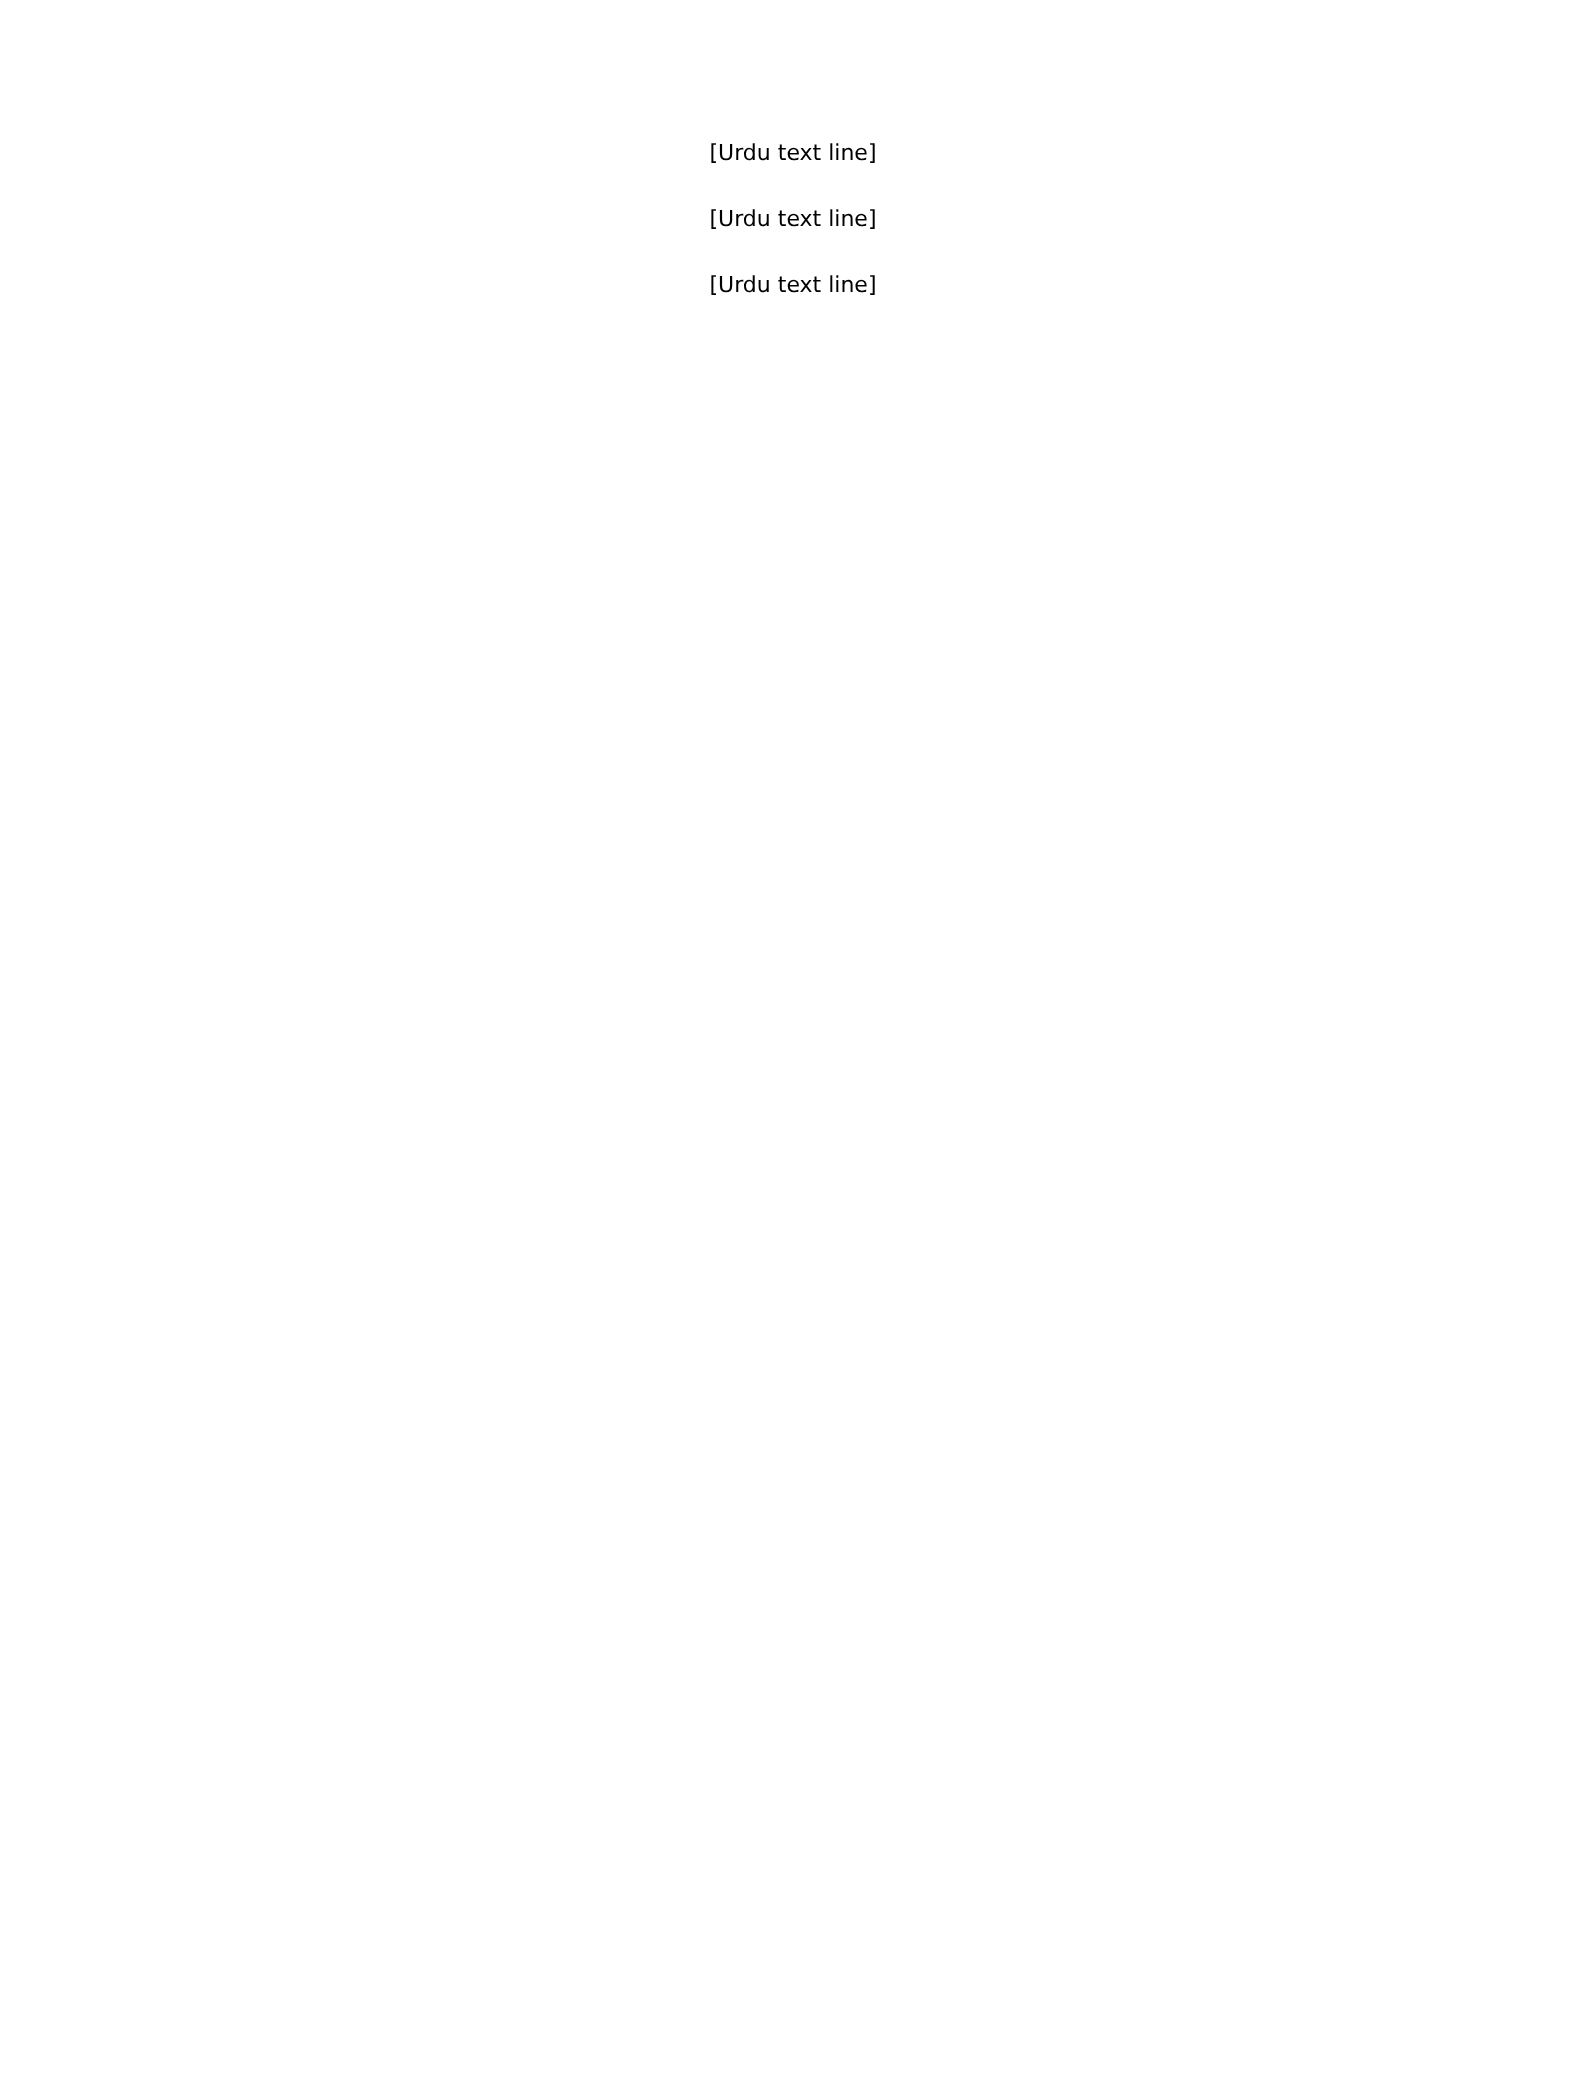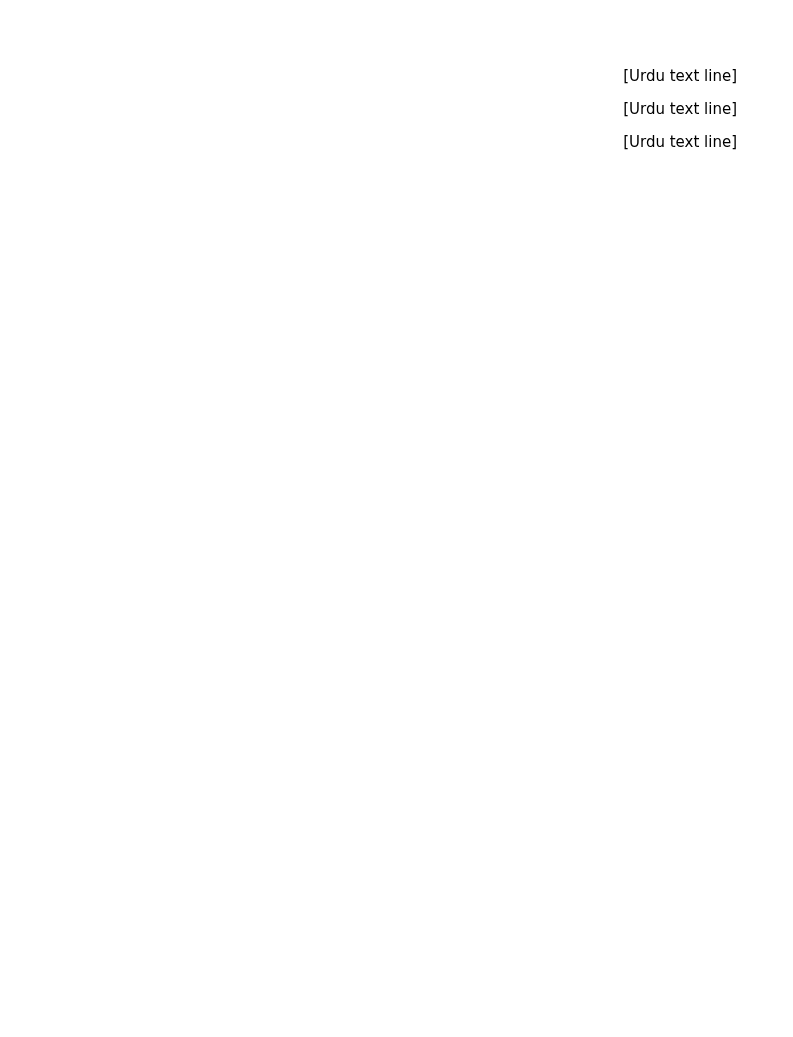--- a/index.html
+++ b/index.html
@@ -1,16 +1,16 @@
 <!DOCTYPE html>
 <html><head>
   <meta charset="utf-8">
   <style>
     body { margin:0; background:#fff; width:793px; height:1037px; }
-    .page { padding:60px 56px; direction:rtl; font-family:"DejaVu Sans", sans-serif; font-size:15px; line-height:33px; color:#000; }
+    .page { padding:60px 56px; direction:rtl; font-family:"DejaVu Sans", sans-serif; font-size:11px; line-height:33px; color:#000;text-align:center; }
     .line { white-space:nowrap; overflow:hidden; }
   </style>
 </head>
 <body>
 
 <div class="page">
   <div class="line">[Urdu text line]</div>
   <div class="line">[Urdu text line]</div>
   <div class="line">[Urdu text line]</div>
 </div>

